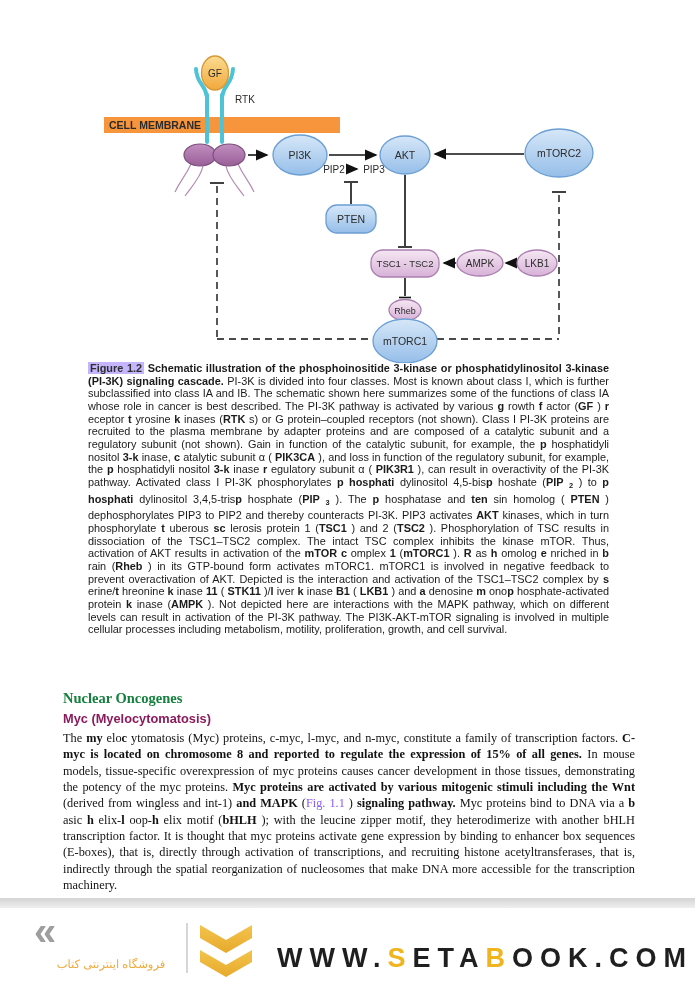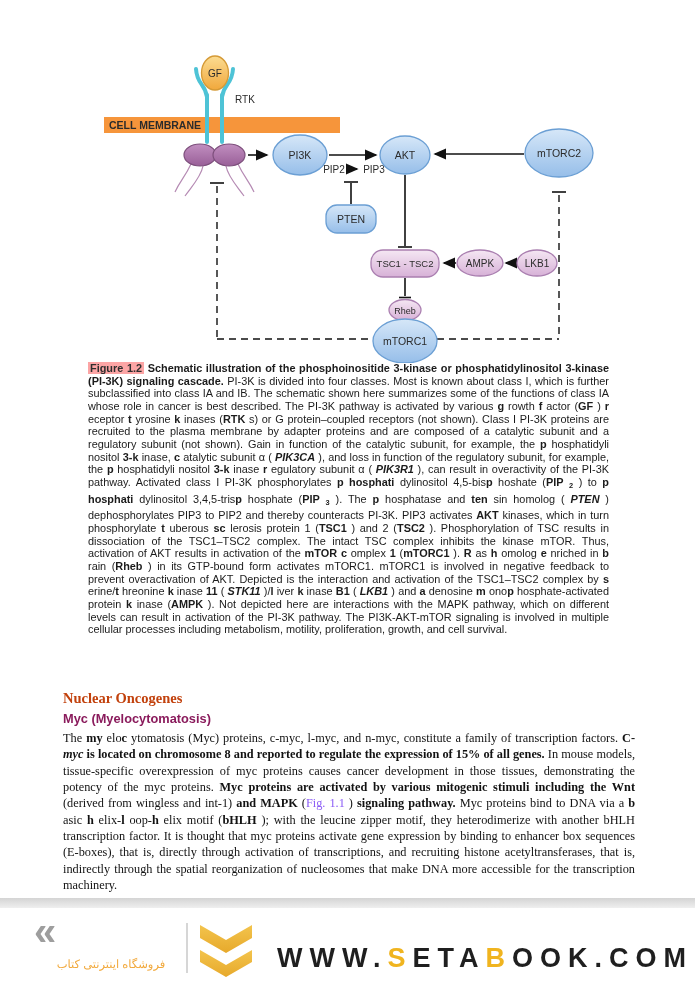--- a/index.html
+++ b/index.html
@@ -11,28 +11,28 @@
   .diagram text{font-family:"Liberation Sans",sans-serif;fill:#2b2b2b;}
   .ln{stroke:#111;stroke-width:1.6;fill:none;}
   .dash{stroke-dasharray:7 5;stroke-width:1.4;}
   .thin{stroke:#b58ab3;stroke-width:1.2;fill:none;}
   .cyan{stroke:#4ec3d6;stroke-width:4;fill:none;stroke-linecap:round;}
 
   
   .caption{position:absolute;left:88px;top:362px;width:521px;z-index:2;
            font-size:10.9px;line-height:12.65px;text-align:justify;color:#1b1b1b;}
   .rt-b{font-weight:bold;}
-  .rt-i{font-style:italic;margin-top:23px;}
-  .rt-hl{background:#fca5a5;padding:0 2px;color:#2e2e2e;}
+  .rt-i{margin-top:23px;}
+  .rt-hl{background:#c4b5fd;padding:0 2px;color:#2e2e2e;}
   .rt-sub{font-size:0.68em;vertical-align:-0.28em;}
   .rt-link{color:#8b5cf6;}
 
   
   .h-nuclear{position:absolute;left:63px;top:690px;margin:0;z-index:2;
-             font-family:"Liberation Serif",serif;font-size:14.5px;font-weight:600;color:#c2410c;}
+             font-family:"Liberation Serif",serif;font-size:14.5px;font-weight:600;color:#15803d;}
   .h-sub{position:absolute;left:63px;margin:0;z-index:3;
          font-family:"Liberation Sans",sans-serif;font-size:12.8px;font-weight:bold;color:#8a1b5c;}
   .h-myc{top:711px;text-align:right;}
   .h-cdk{top:889px;}
   .body-serif{position:absolute;left:63px;top:730px;width:572px;margin:0;z-index:2;
               font-family:"Liberation Serif",serif;font-size:12.3px;line-height:16.35px;
               text-align:justify;color:#121212;}
 
   .edge-shadow{position:absolute;left:0;top:898px;width:695px;height:10px;z-index:1;
                background:linear-gradient(to bottom,#d4d4d4,#efefef);}

